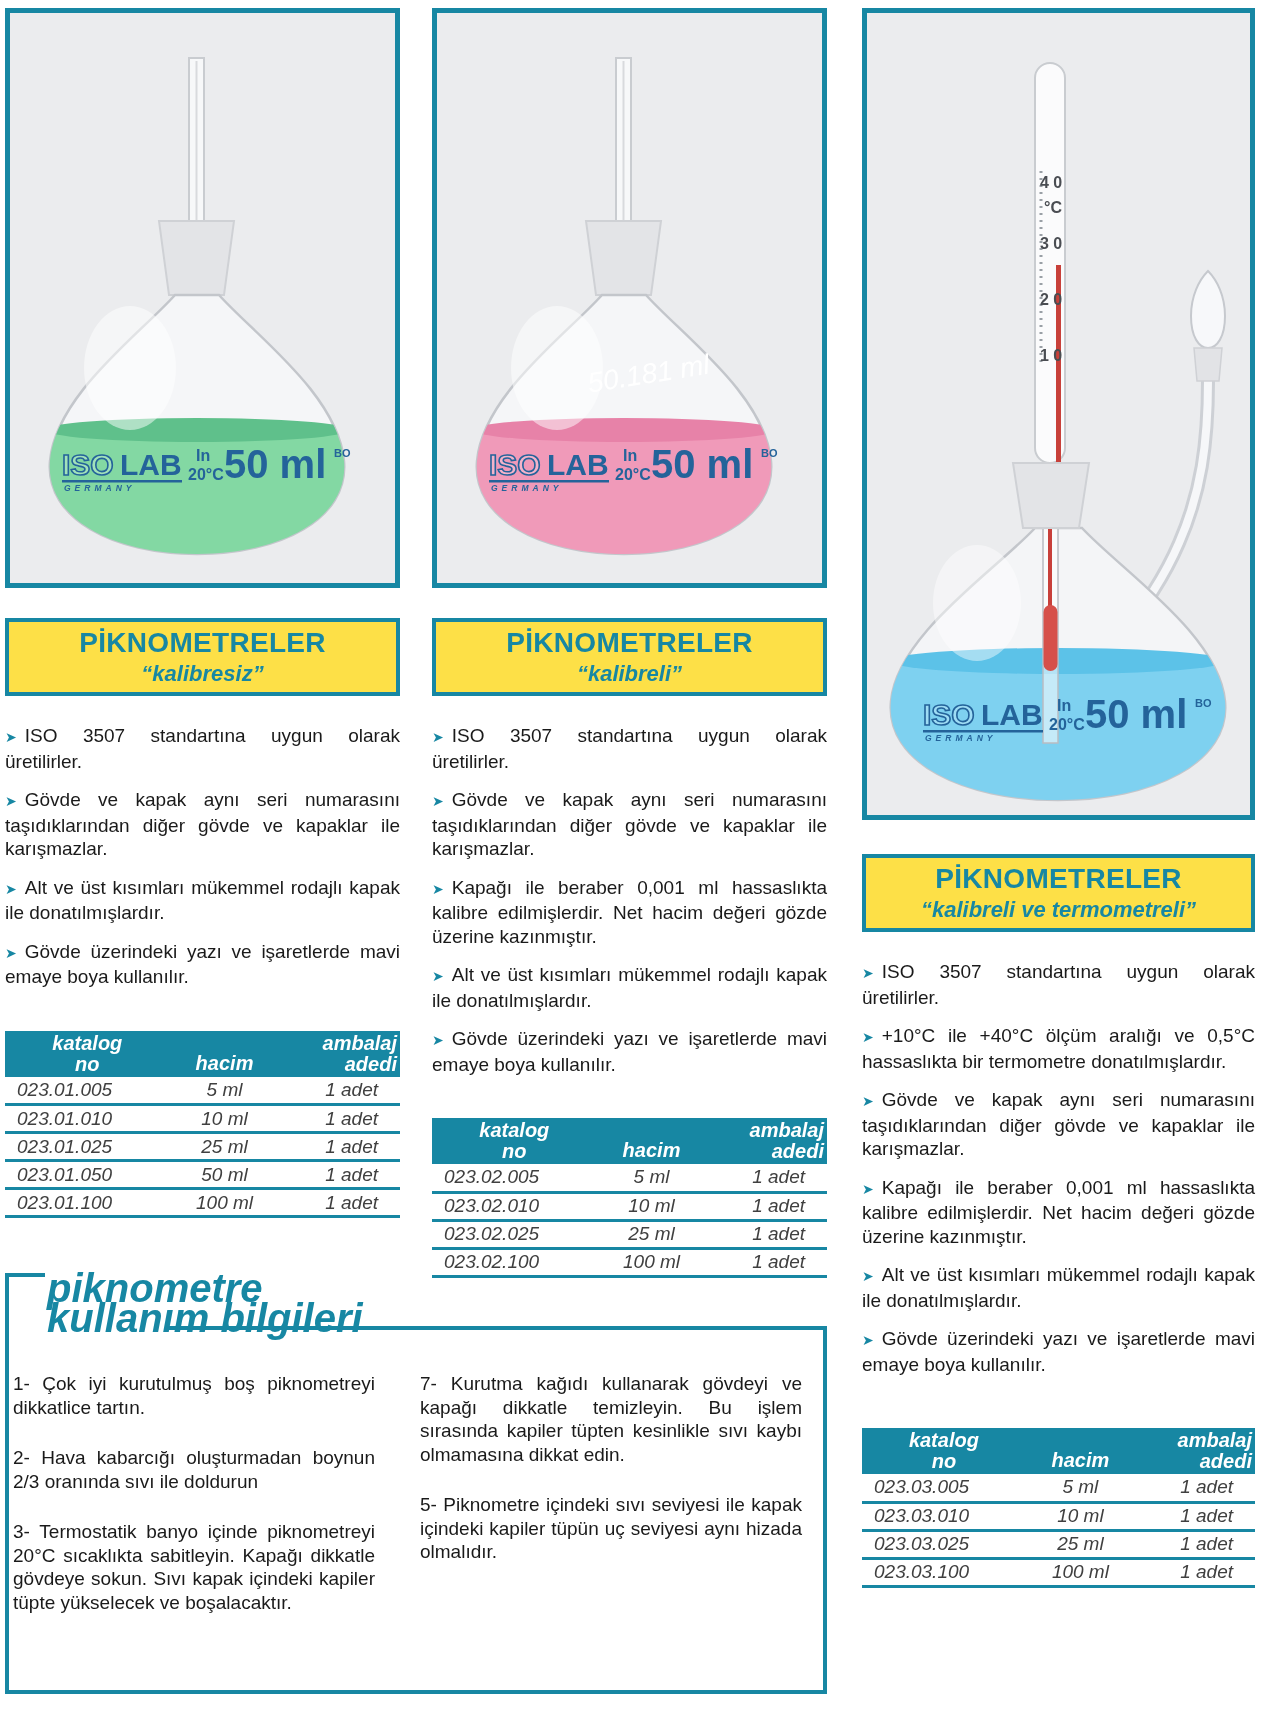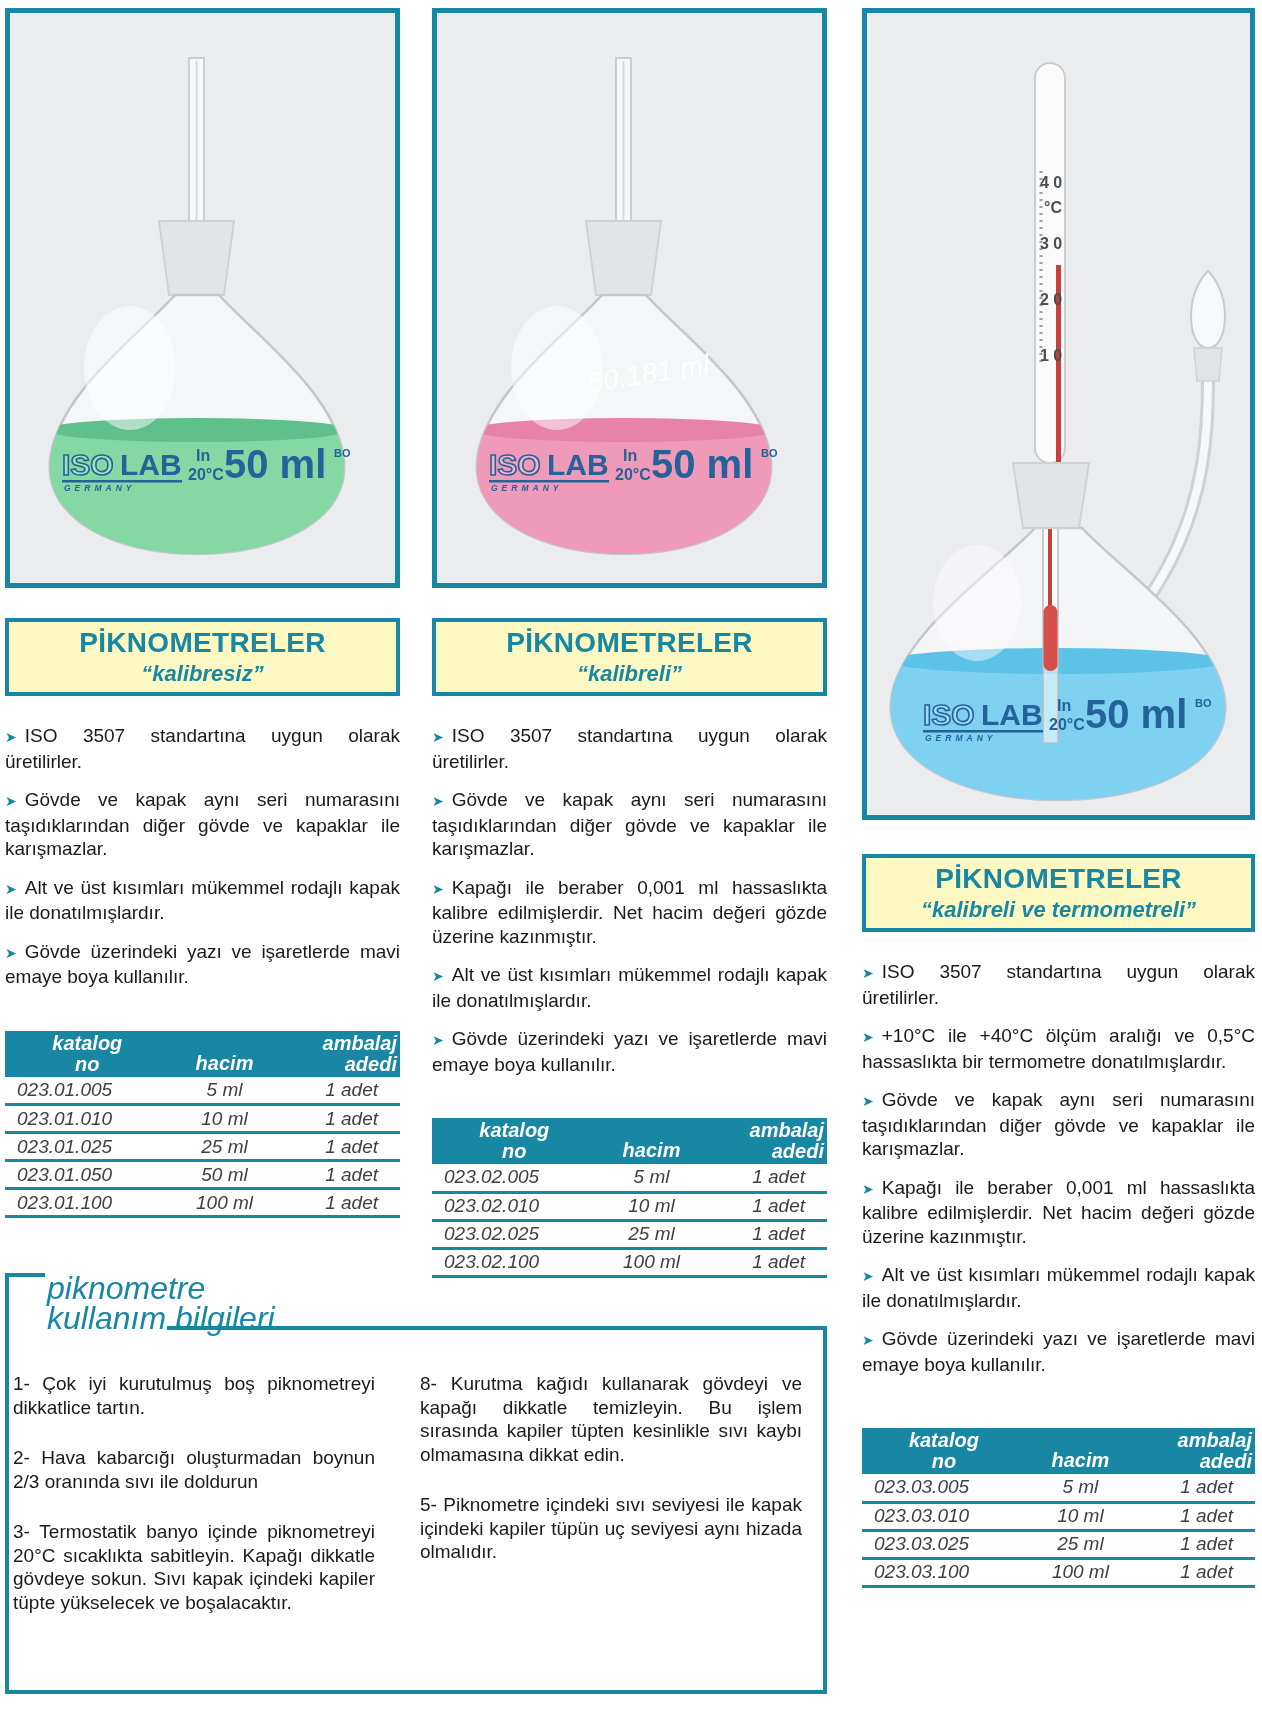--- a/index.html
+++ b/index.html
@@ -13,21 +13,21 @@
 
   .col{position:absolute;top:8px;}
   .col1{left:5px;width:395px;}
   .col2{left:432px;width:395px;}
   .col3{left:862px;width:393px;}
 
   .panel{border:5px solid var(--teal);background:var(--panel);}
   .panel svg{display:block;}
 
   .headbox{box-sizing:border-box;width:100%;border:4px solid var(--teal);
-           background:#fef9c3;text-align:center;padding:4px 0;margin-top:30px;}
+           background:#fde047;text-align:center;padding:4px 0;margin-top:30px;}
   .col3 .headbox{margin-top:34px;}
   .htitle{color:var(--teal);font-weight:bold;font-size:28px;line-height:34px;letter-spacing:.3px;}
   .hsub{color:var(--teal);font-weight:bold;font-style:italic;font-size:22px;line-height:28px;}
 
   .bullets{margin-top:28px;}
   .b{font-size:19px;line-height:23.5px;text-align:justify;margin:0 0 15px 0;color:var(--ink);}
   .b:last-child{margin-bottom:0;}
   .ar{color:var(--teal);font-size:14px;padding-right:8px;}
 
   table.cat{width:100%;border-collapse:collapse;table-layout:fixed;}
@@ -46,21 +46,21 @@
   .cat td.ad{text-align:right;padding-right:22px;}
 
   .usage{position:absolute;left:5px;top:1273px;width:822px;height:421px;}
   .uline{position:absolute;background:var(--teal);}
   .u-left{left:0;top:0;width:4px;height:421px;}
   .u-stub{left:0;top:0;width:40px;height:4px;}
   .u-top{left:162px;top:53px;width:660px;height:4px;}
   .u-right{left:818px;top:53px;width:4px;height:368px;}
   .u-bottom{left:0;top:417px;width:822px;height:4px;}
   .utitle{position:absolute;left:42px;top:0;color:var(--teal);font-style:italic;
-          font-size:32px;line-height:30px;font-weight:400;}
+          font-size:40px;line-height:30px;font-weight:700;}
   .ucol{position:absolute;top:99px;}
   .ucol1{left:8px;width:362px;}
   .ucol2{left:415px;width:382px;}
   .ucol .b{margin:0 0 27px 0;}
   .ucol .b:last-child{margin-bottom:0;}
 </style>
 </head>
 <body>
 
 <div class="page">
@@ -335,18 +335,18 @@
       <div>piknometre</div>
       <div>kullanım bilgileri</div>
     </div>
 
     <div class="ucol ucol1">
       <p class="b">1- Çok iyi kurutulmuş boş piknometreyi dikkatlice tartın.</p>
       <p class="b">2- Hava kabarcığı oluşturmadan boynun 2/3 oranında sıvı ile doldurun</p>
       <p class="b">3- Termostatik banyo içinde piknometreyi 20°C sıcaklıkta sabitleyin. Kapağı dikkatle gövdeye sokun. Sıvı kapak içindeki kapiler tüpte yükselecek ve boşalacaktır.</p>
     </div>
     <div class="ucol ucol2">
-      <p class="b">8- Kurutma kağıdı kullanarak gövdeyi ve kapağı dikkatle temizleyin. Bu işlem sırasında kapiler tüpten kesinlikle sıvı kaybı olmamasına dikkat edin.</p>
+      <p class="b">7- Kurutma kağıdı kullanarak gövdeyi ve kapağı dikkatle temizleyin. Bu işlem sırasında kapiler tüpten kesinlikle sıvı kaybı olmamasına dikkat edin.</p>
       <p class="b">5- Piknometre  içindeki sıvı seviyesi ile kapak içindeki kapiler tüpün uç seviyesi aynı hizada olmalıdır.</p>
     </div>
   </section>
 
 </div>
 
 </body></html>

